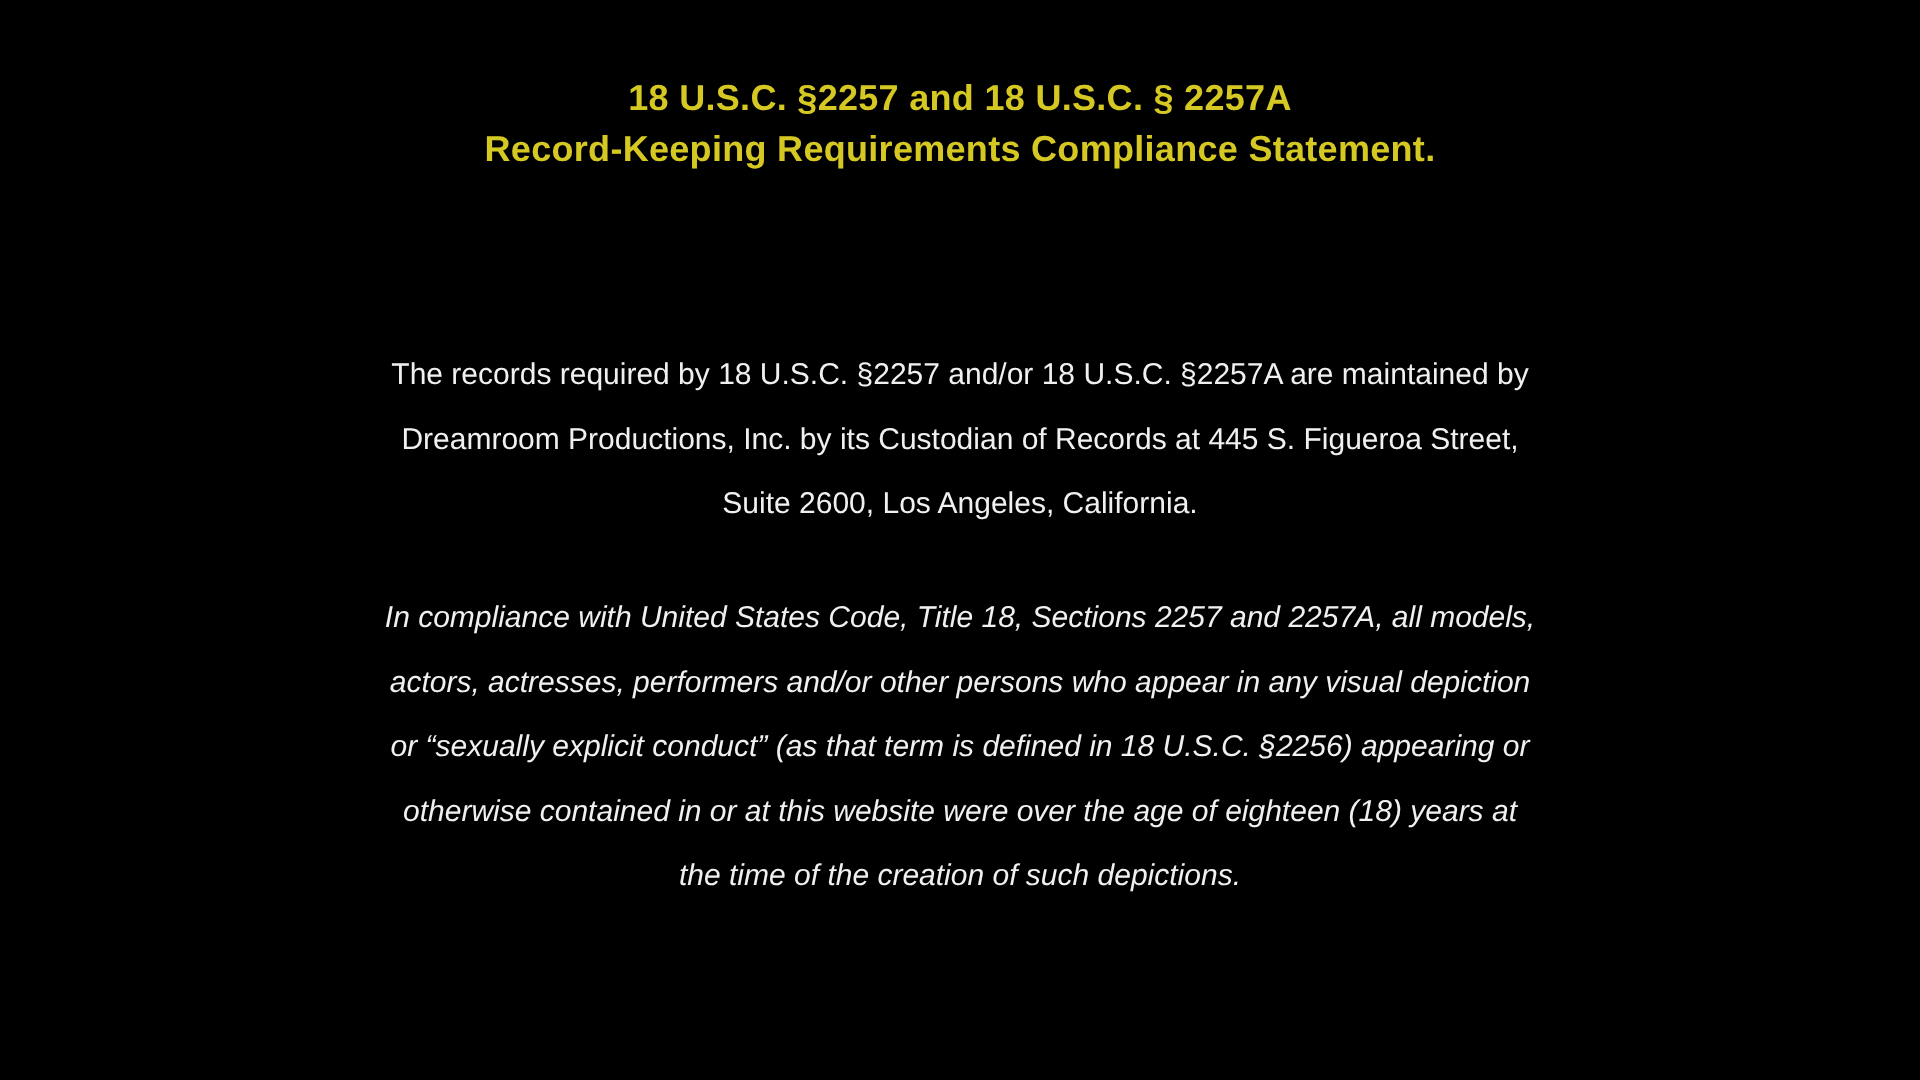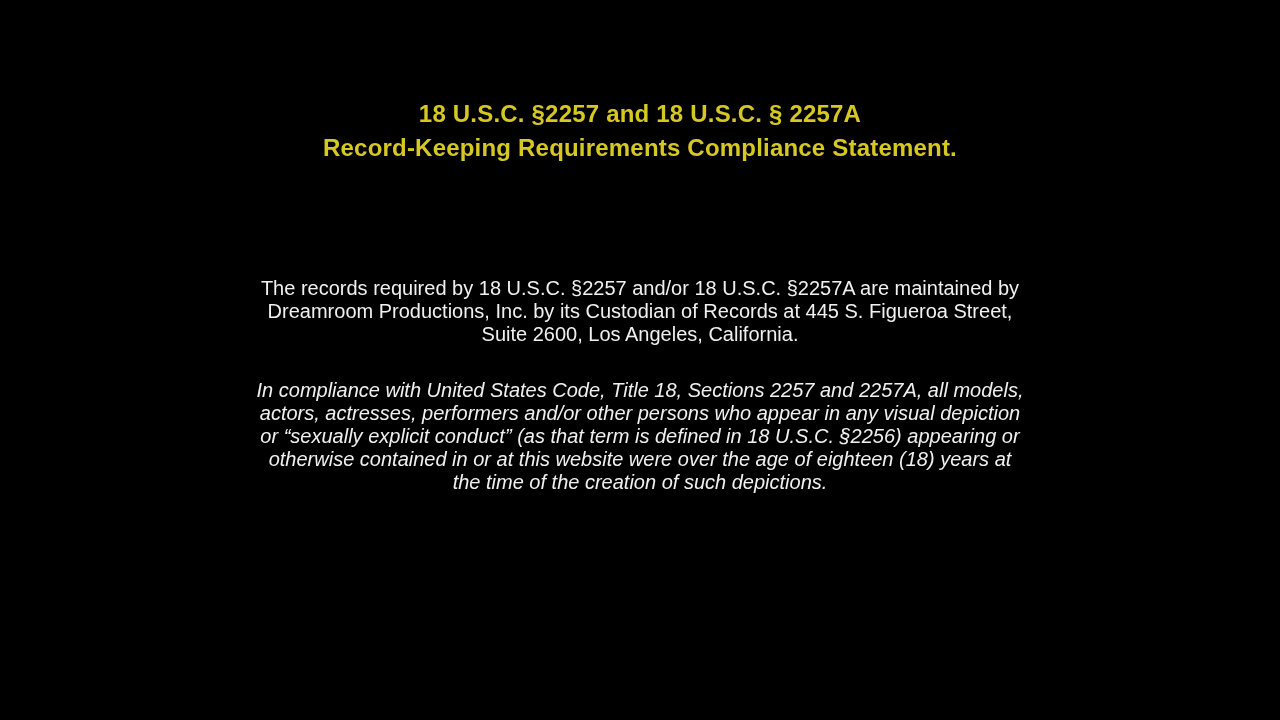--- a/index.html
+++ b/index.html
@@ -11,38 +11,38 @@
     position: relative;
     width: 1280px;
     height: 720px;
     background: var(--bg, #000000);
     overflow: hidden;
     font-family: "Liberation Sans", sans-serif;
   }
   .content {
     width: 920px;
     margin: 0 auto;
-    padding-top: 97px;
+    padding-top: 49px;
     text-align: center;
   }
   .statement-title {
     margin: 0;
     color: var(--accent, #d6c822);
     font-size: 24px;
     font-weight: bold;
     line-height: 34px;
     white-space: pre-line;
     letter-spacing: 0.2px;
   }
   .statement-para {
     margin: 0;
     color: var(--fg, #f0f0f0);
     font-size: 20px;
     font-weight: normal;
-    line-height: 23px;
+    line-height: 43px;
     white-space: pre-line;
   }
   .para-records {
     margin-top: 112px;
   }
   .para-compliance {
     margin-top: 33px;
     font-style: italic;
   }
 </style>

